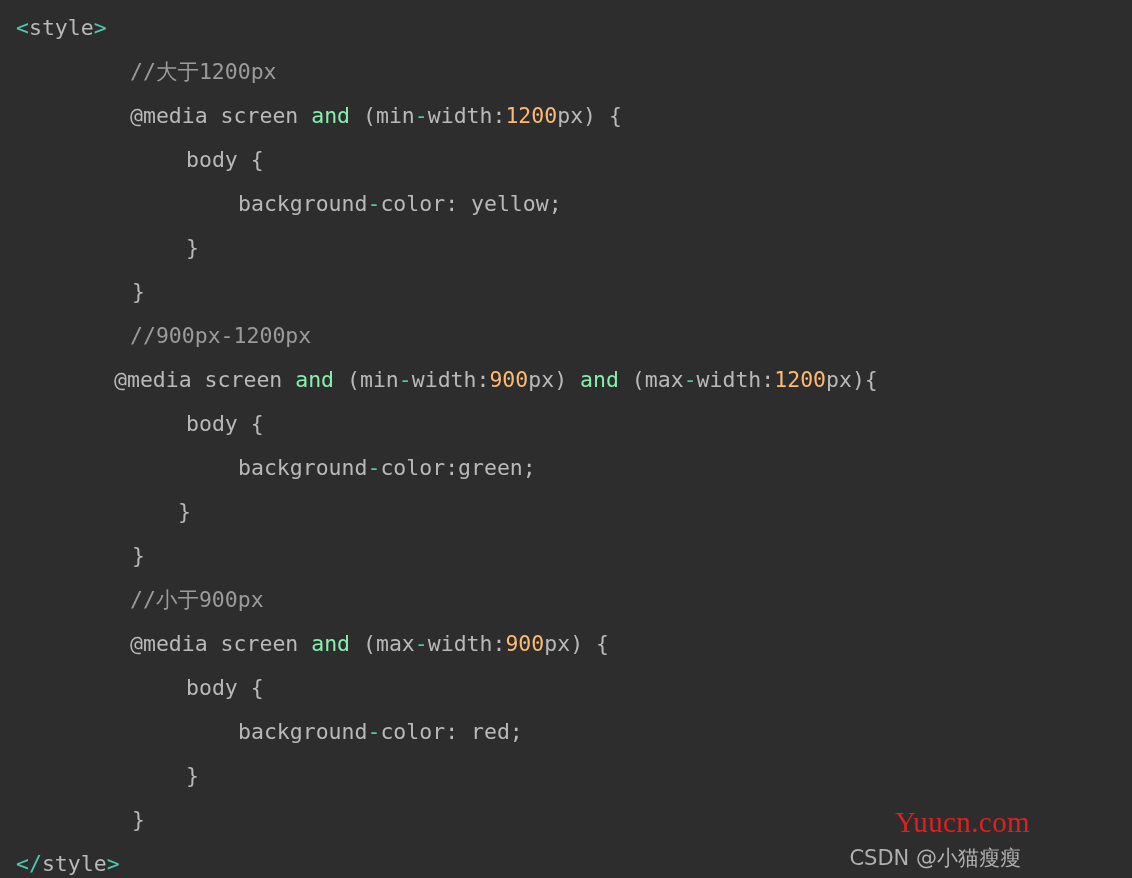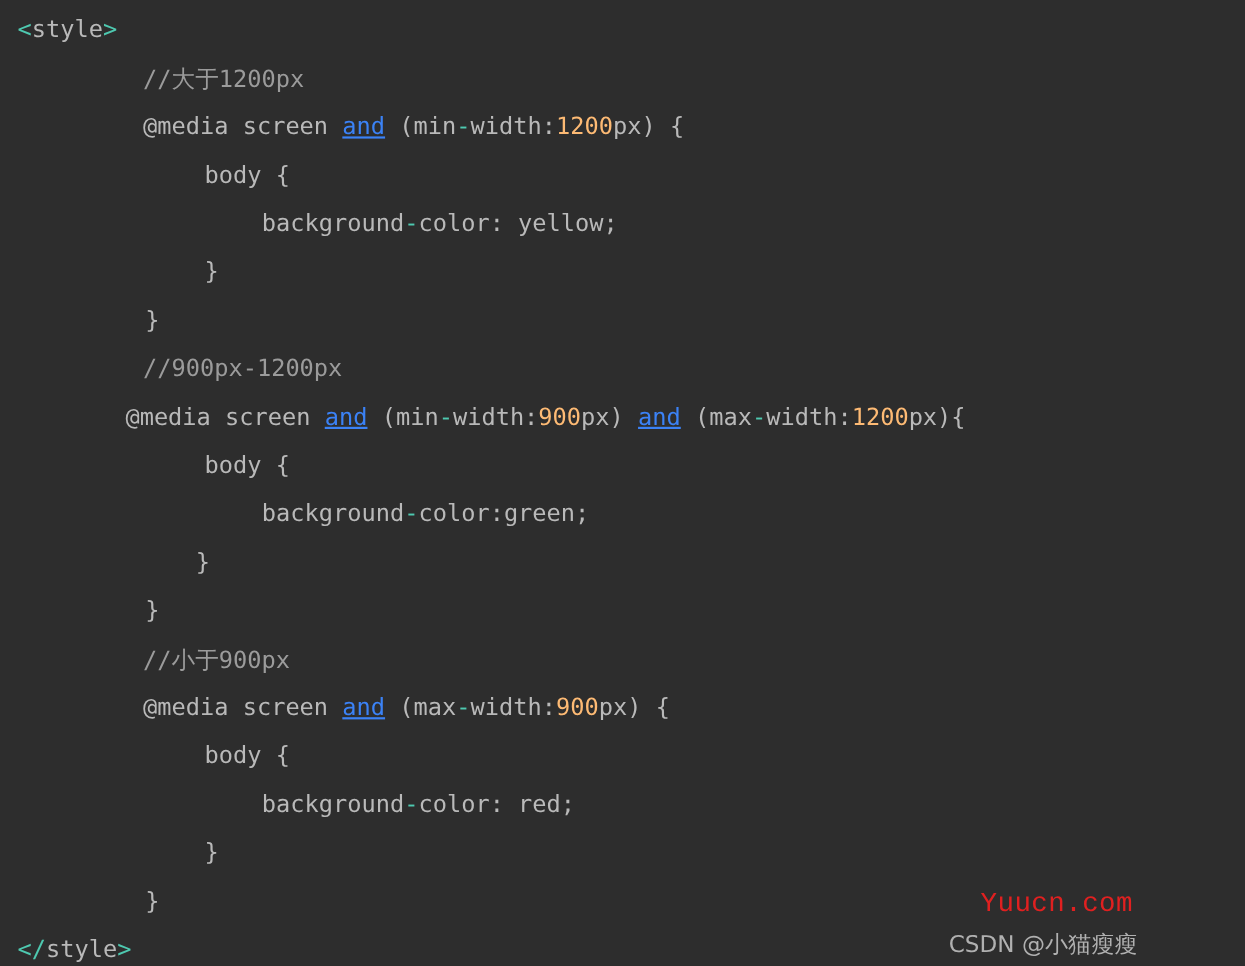--- a/index.html
+++ b/index.html
@@ -42,43 +42,43 @@
   .line {
     height:44px;
     line-height:44px;
     white-space:pre;
     padding-left:16px;
   }
 
   
   .tok-plain   { color:#b9b9b9; }
   .tok-punct   { color:#4ec9b0; }   
-  .tok-kw      { color:#3b82f6;text-decoration:underline; }   
+  .tok-kw      { color:#86efac; }   
   .tok-num     { color:#fdba74; }   
   .tok-comment { color:#9b9b9b; }
 
   
   .cjk { font-family:Liberation Sans, sans-serif; }
 
   
   .wm-yuucn {
     position:absolute;
     right:14px;
     top:808px;
-    font-family:Liberation Mono, monospace;
-    font-size:25px;
+    font-family:Liberation Serif, serif;
+    font-size:29px;
     line-height:28px;
     color:#e02020;
     letter-spacing:0.4px;
     white-space:nowrap;
     margin-left:21px;
   }
   .wm-csdn {
     position:absolute;
-    right:10px;
+    right:23px;
     top:845px;
     font-family:"DejaVu Sans","Liberation Sans",sans-serif;
     font-size:21px;
     line-height:26px;
     color:#b0b0b0;
     white-space:nowrap;
   }
 </style>
 </head>
 <body>

